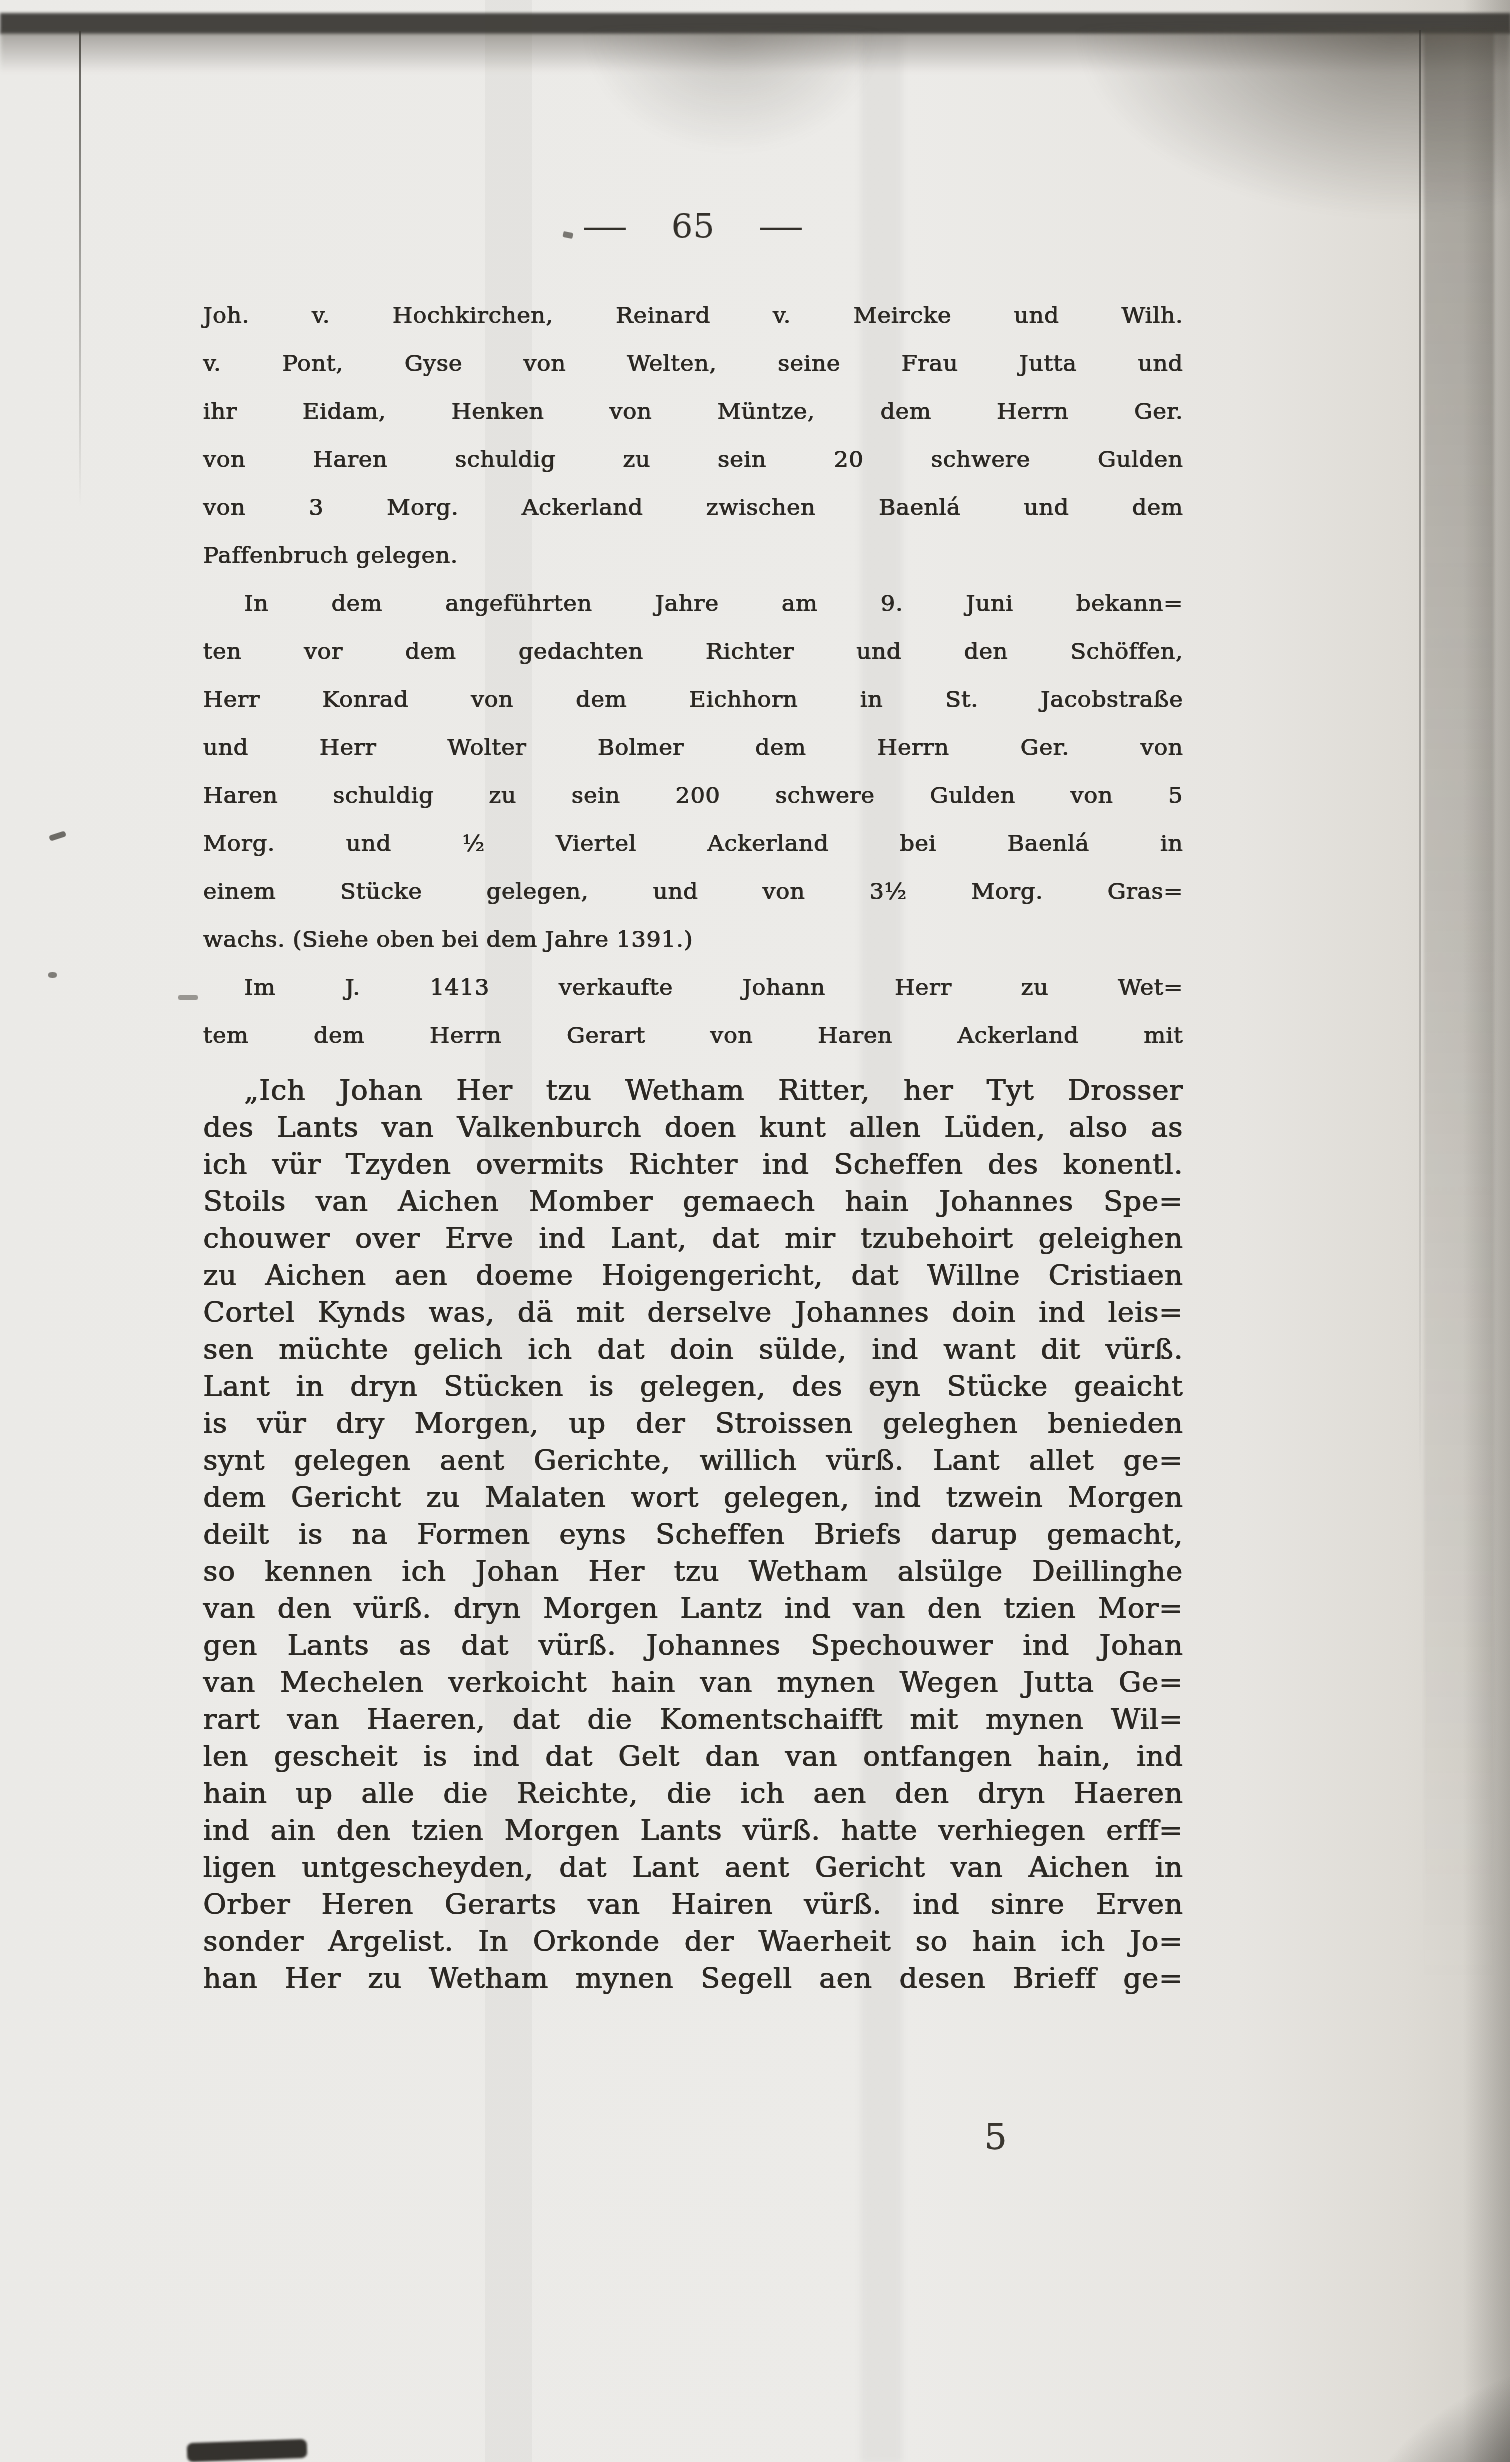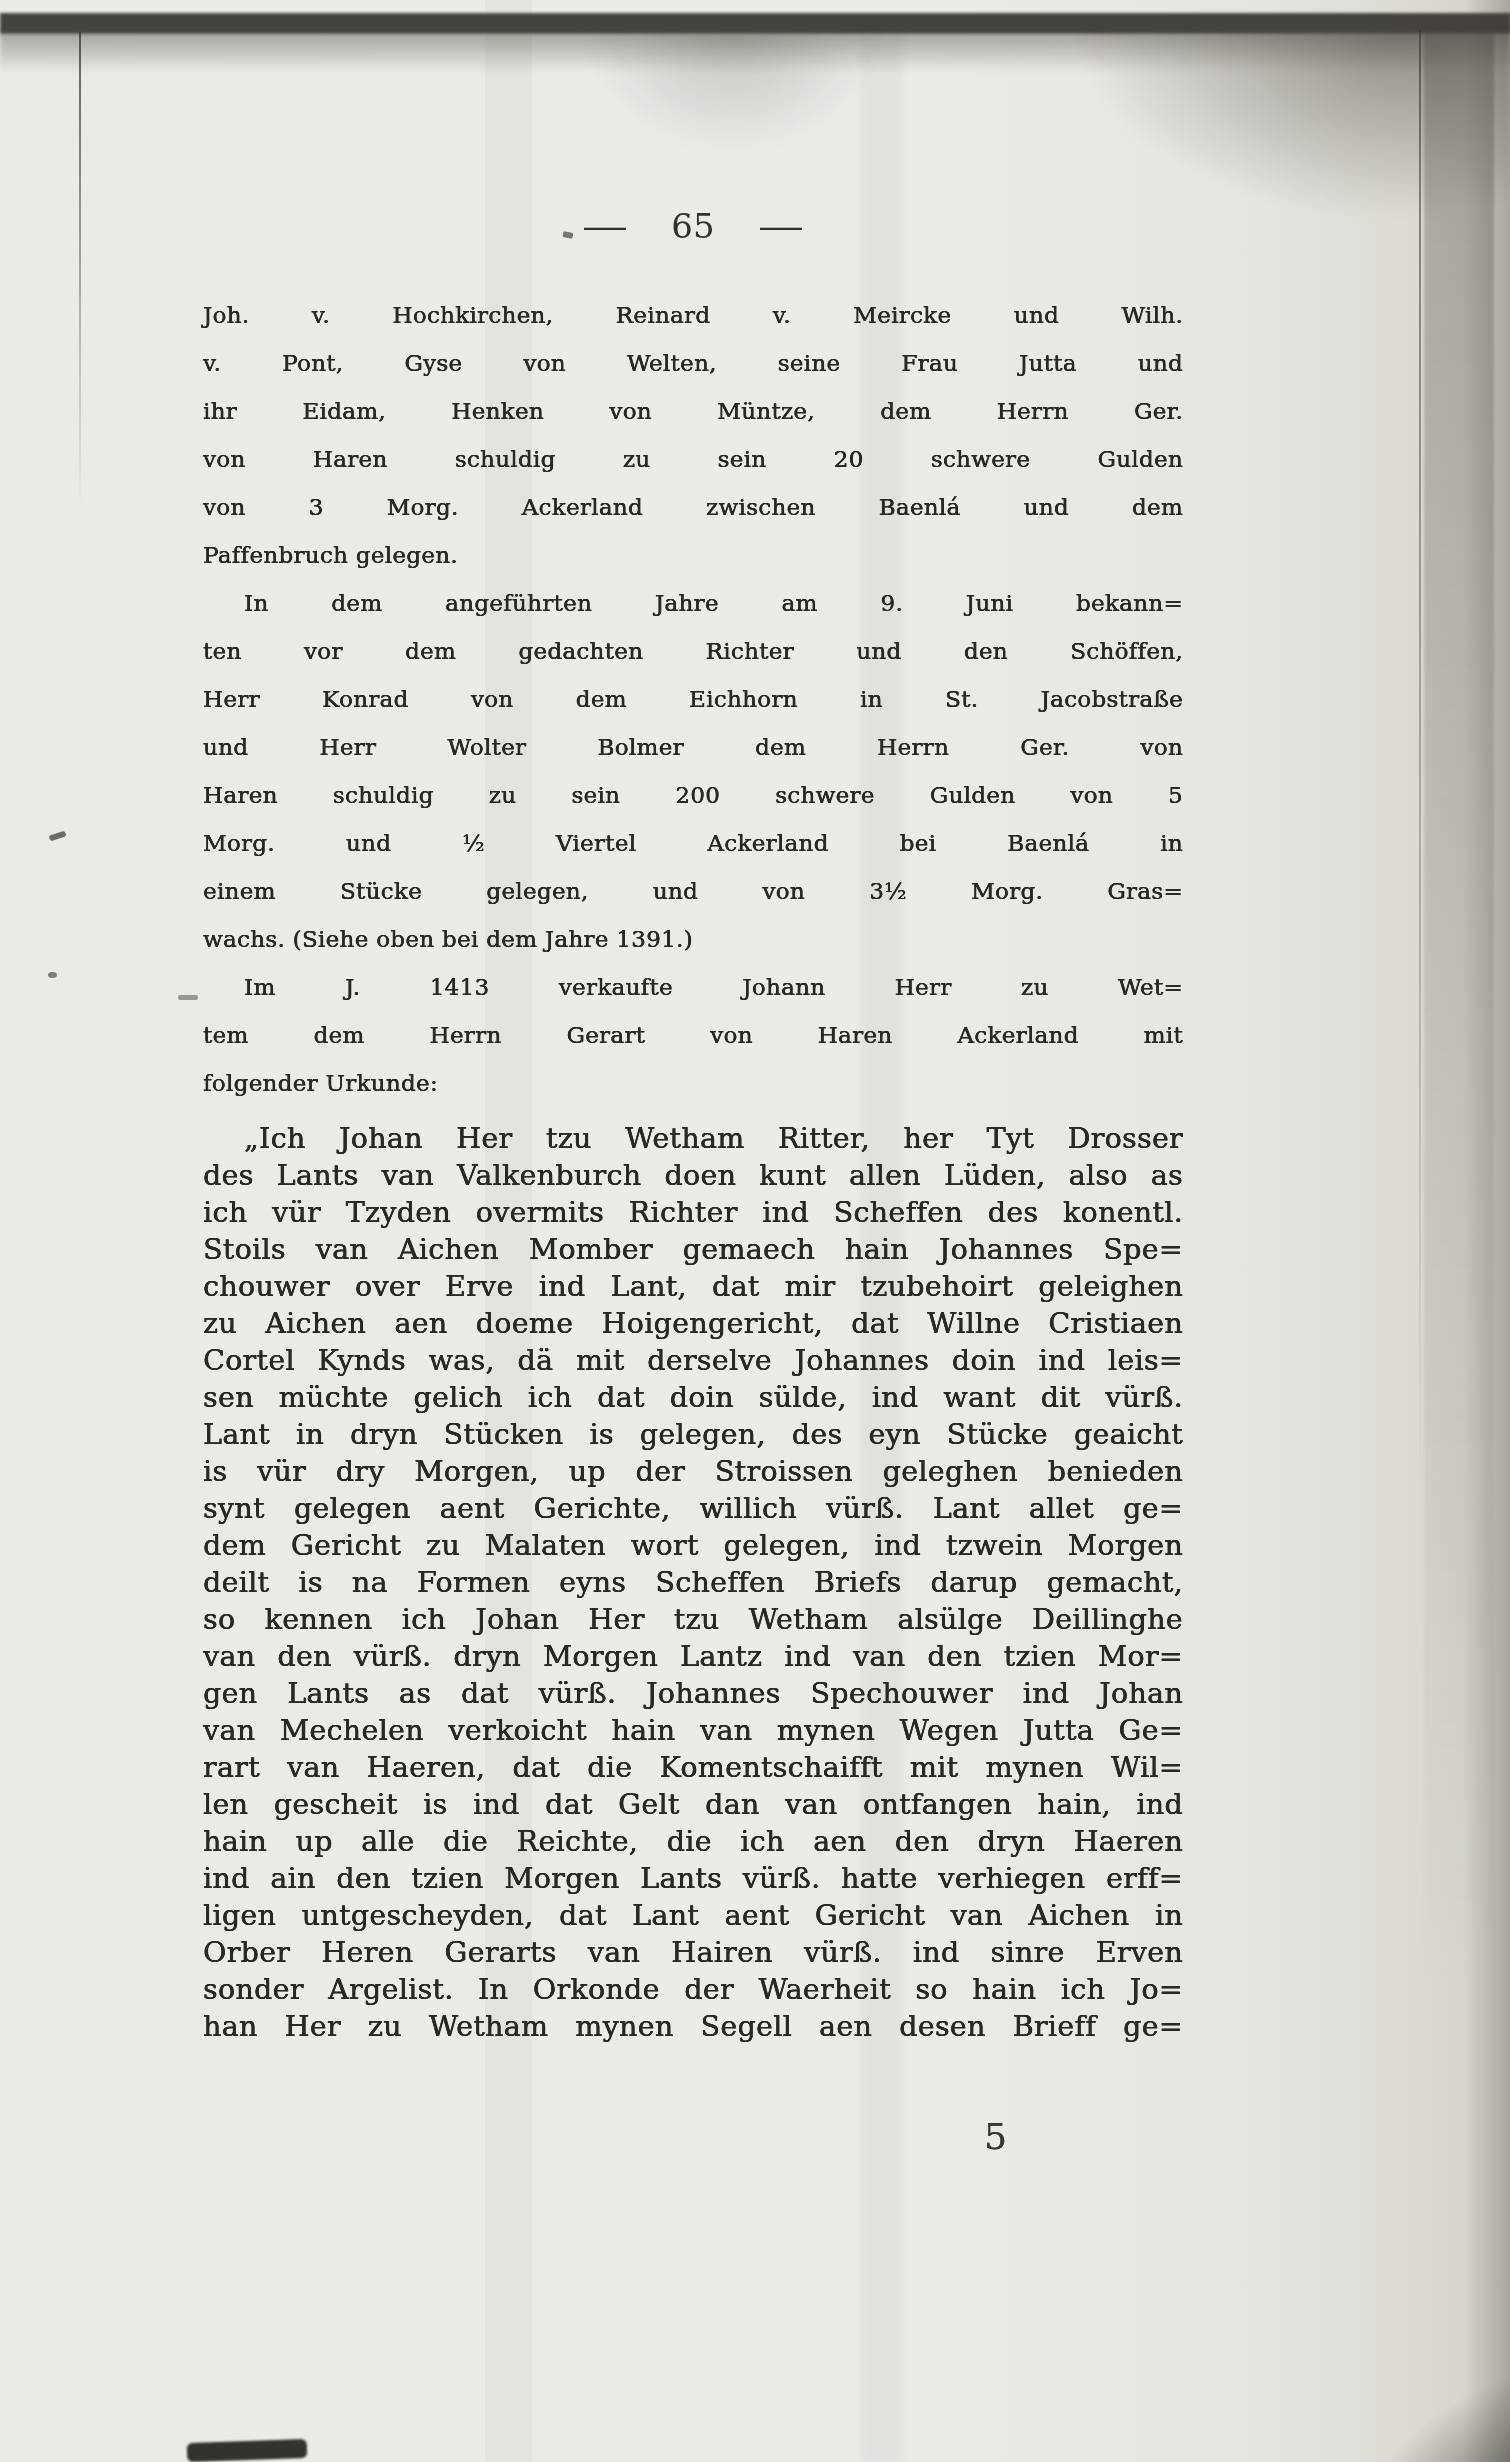--- a/index.html
+++ b/index.html
@@ -97,21 +97,20 @@
         <div class="line">Herr Konrad von dem Eichhorn in St. Jacobstraße</div>
         <div class="line">und Herr Wolter Bolmer dem Herrn Ger. von</div>
         <div class="line">Haren schuldig zu sein 200 schwere Gulden von 5</div>
         <div class="line">Morg. und ½ Viertel Ackerland bei Baenlá in</div>
         <div class="line">einem Stücke gelegen, und von 3½ Morg. Gras=</div>
         <div class="line no-just">wachs. (Siehe oben bei dem Jahre 1391.)</div>
       </section>
       <section class="para body">
         <div class="line indent">Im J. 1413 verkaufte Johann Herr zu Wet=</div>
         <div class="line">tem dem Herrn Gerart von Haren Ackerland mit</div>
-        <div class="line no-just">folgender Urkunde:</div>
       </section>
       <section class="para quote">
         <div class="line indent">„Ich Johan Her tzu Wetham Ritter, her Tyt Drosser</div>
         <div class="line">des Lants van Valkenburch doen kunt allen Lüden, also as</div>
         <div class="line">ich vür Tzyden overmits Richter ind Scheffen des konentl.</div>
         <div class="line">Stoils van Aichen Momber gemaech hain Johannes Spe=</div>
         <div class="line">chouwer over Erve ind Lant, dat mir tzubehoirt geleighen</div>
         <div class="line">zu Aichen aen doeme Hoigengericht, dat Willne Cristiaen</div>
         <div class="line">Cortel Kynds was, dä mit derselve Johannes doin ind leis=</div>
         <div class="line">sen müchte gelich ich dat doin sülde, ind want dit vürß.</div>

